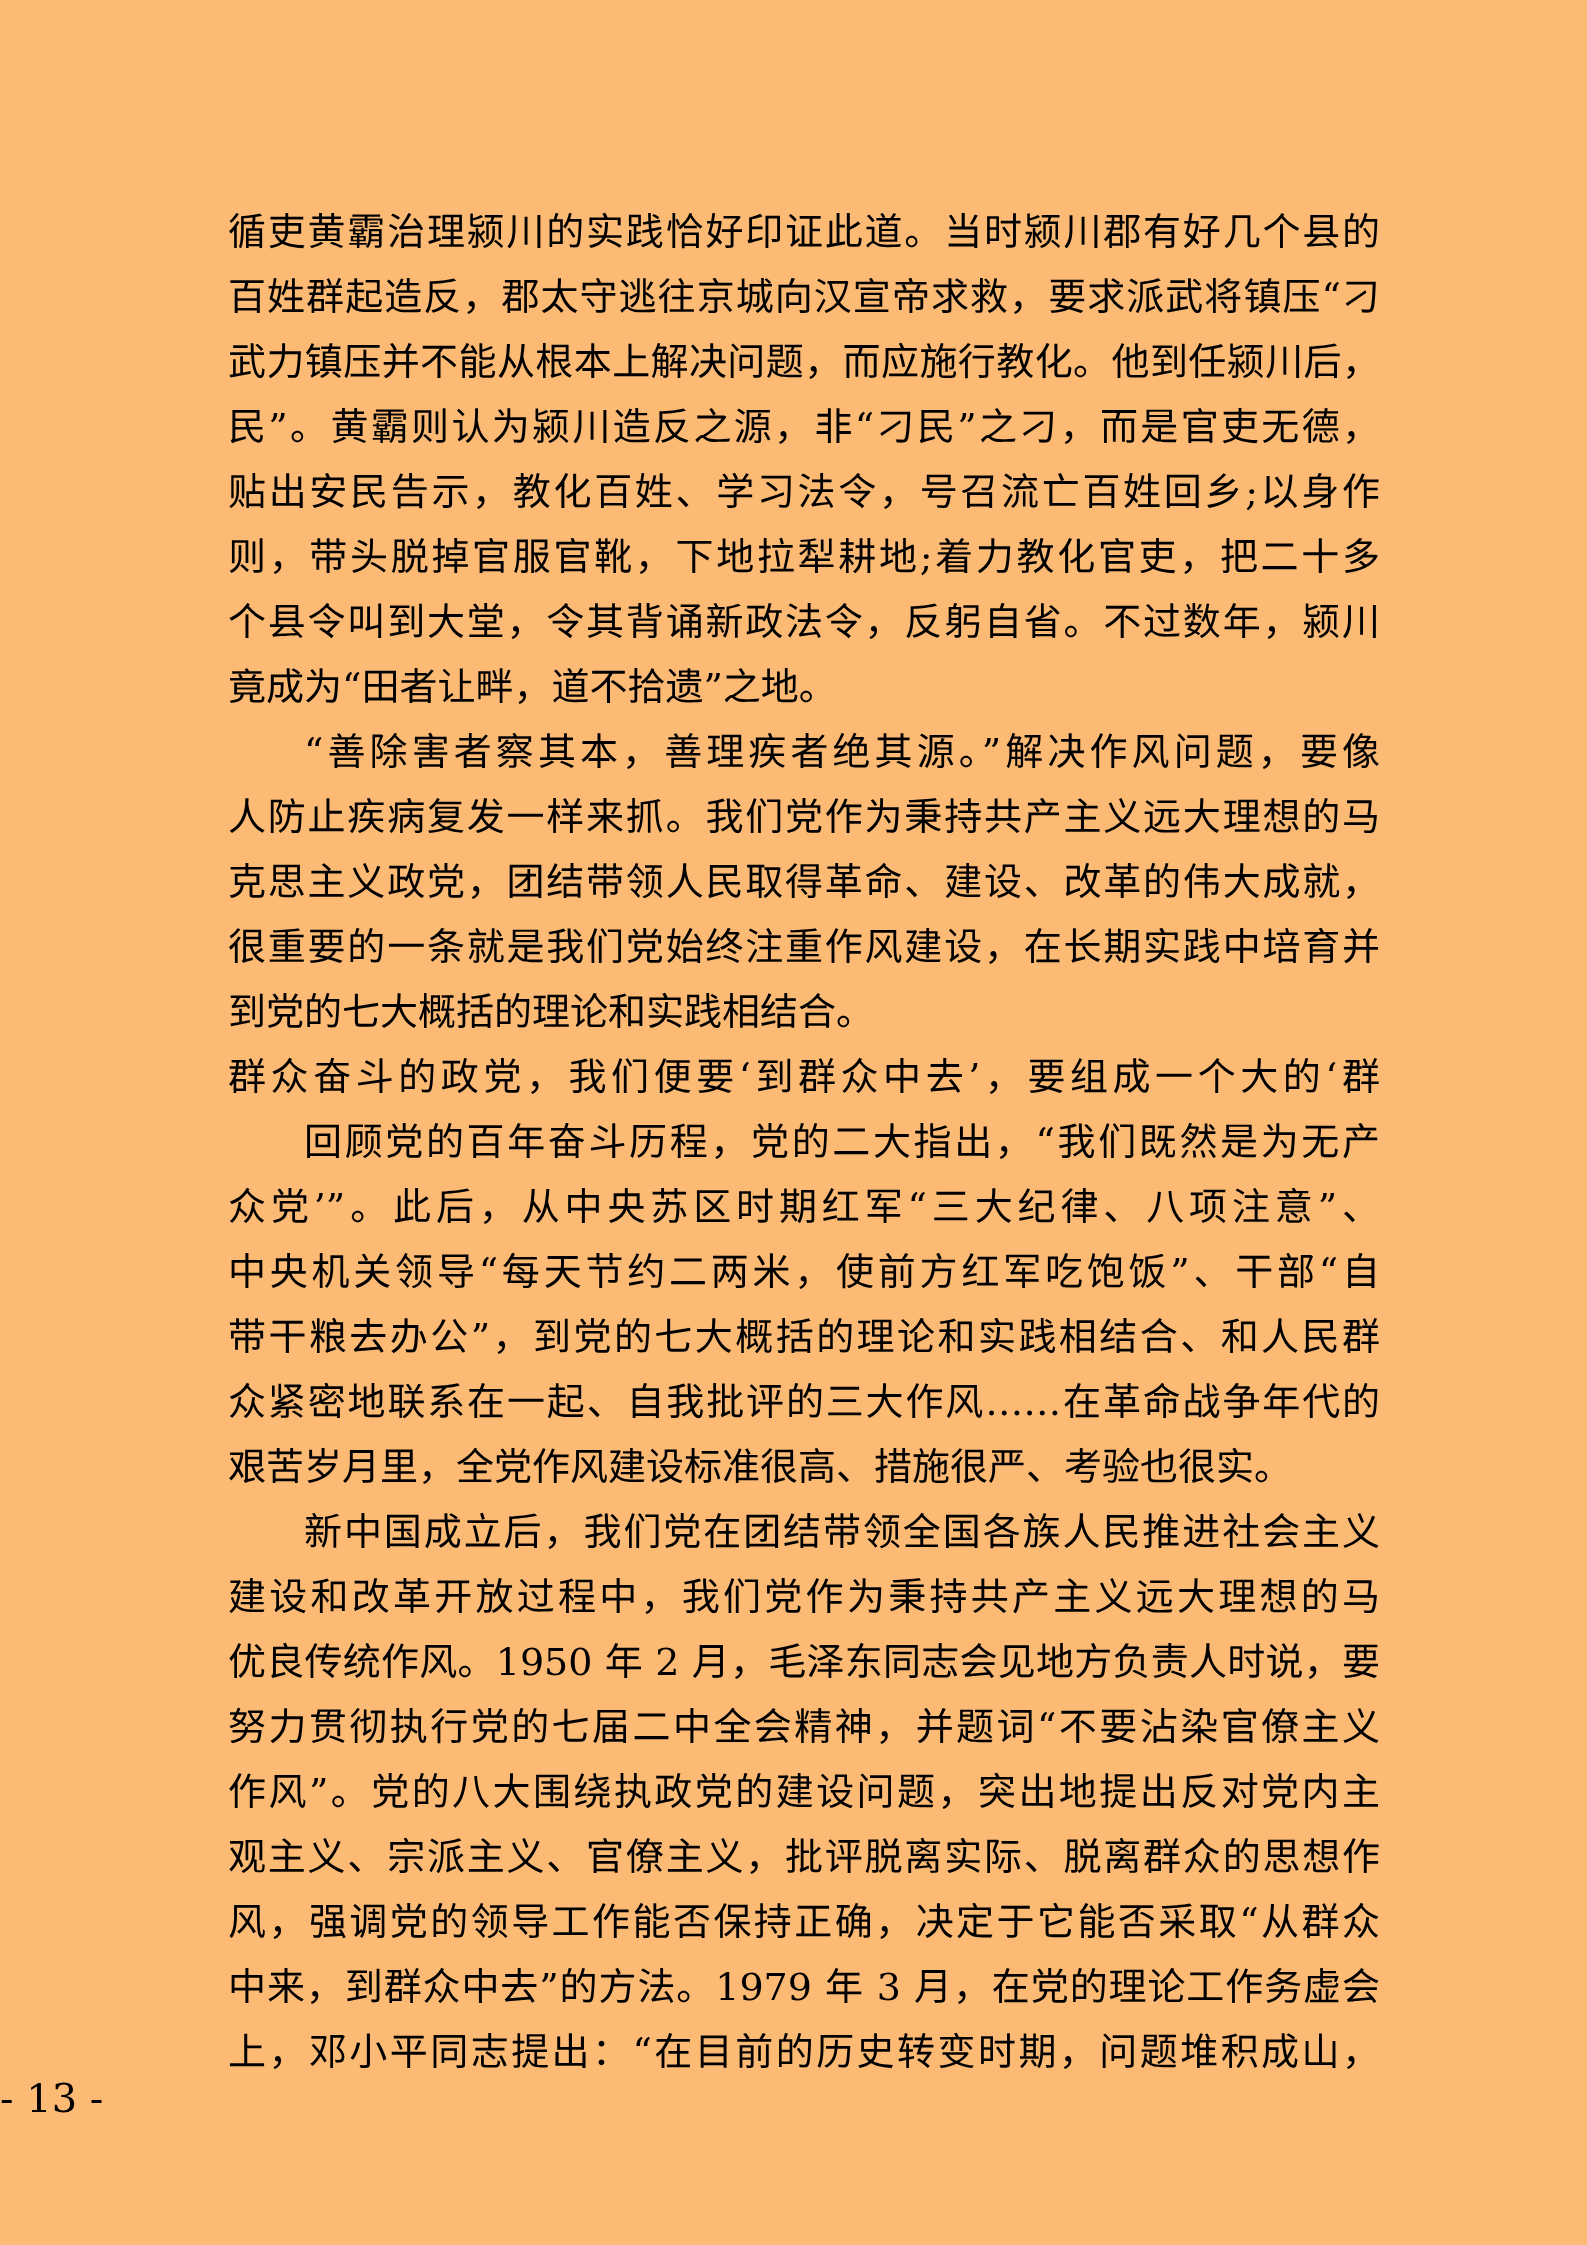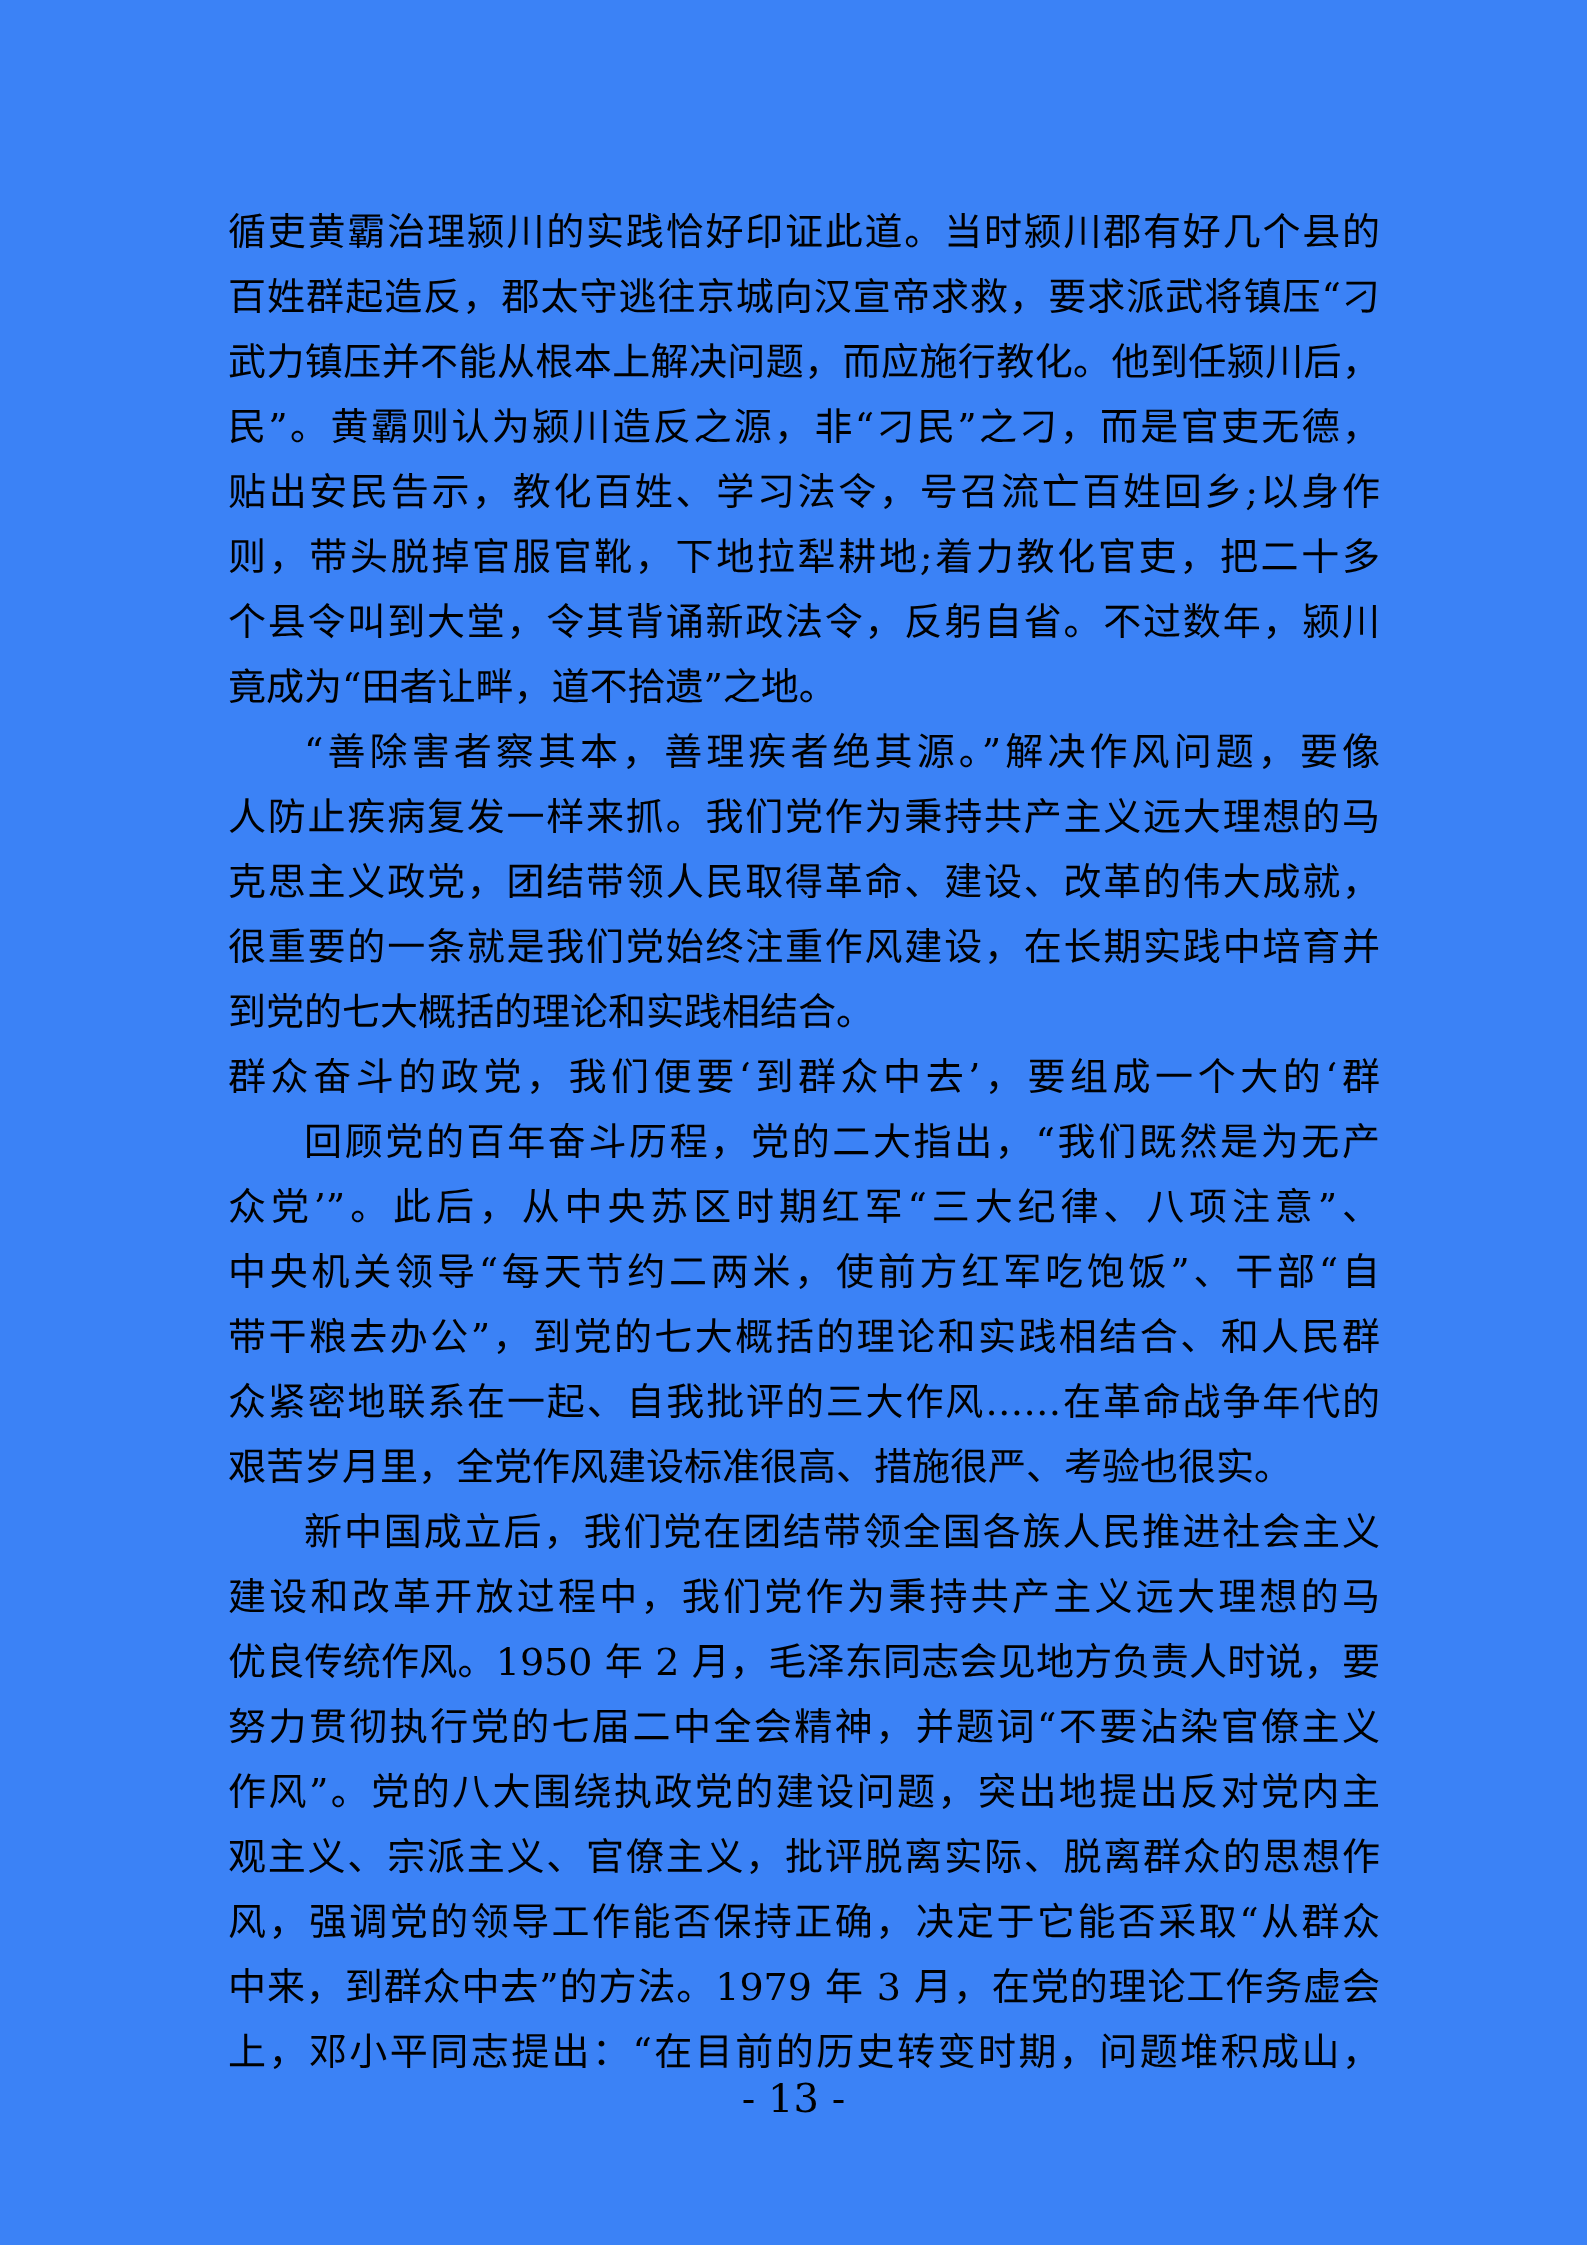--- a/index.html
+++ b/index.html
@@ -4,21 +4,21 @@
 <style>
   html, body {
     margin: 0;
     padding: 0;
     background: #ffffff;
   }
   .page {
     position: relative;
     width: 1587px;
     height: 2245px;
-    background: #3b82f6;
+    background: #fdba74;
     overflow: hidden;
     font-family: "DejaVu Serif", serif;
     color: #000000;
   }
   .doc-body {
     position: absolute;
     left: 228px;
     top: 200px;
     width: 1152px;
   }
@@ -41,21 +41,21 @@
   }
   .line.last-left {
     text-align: right;
     text-align-last: left;
   }
   .footer {
     position: absolute;
     left: 0;
     top: 2066px;
     width: 1587px;
-    text-align: center;
+    text-align: left;
     font-size: 40px;
     line-height: 65px;
     color: #000000;
   }
 </style>
 </head>
 <body>
 
 <div class="page">
   <div class="doc-body">

